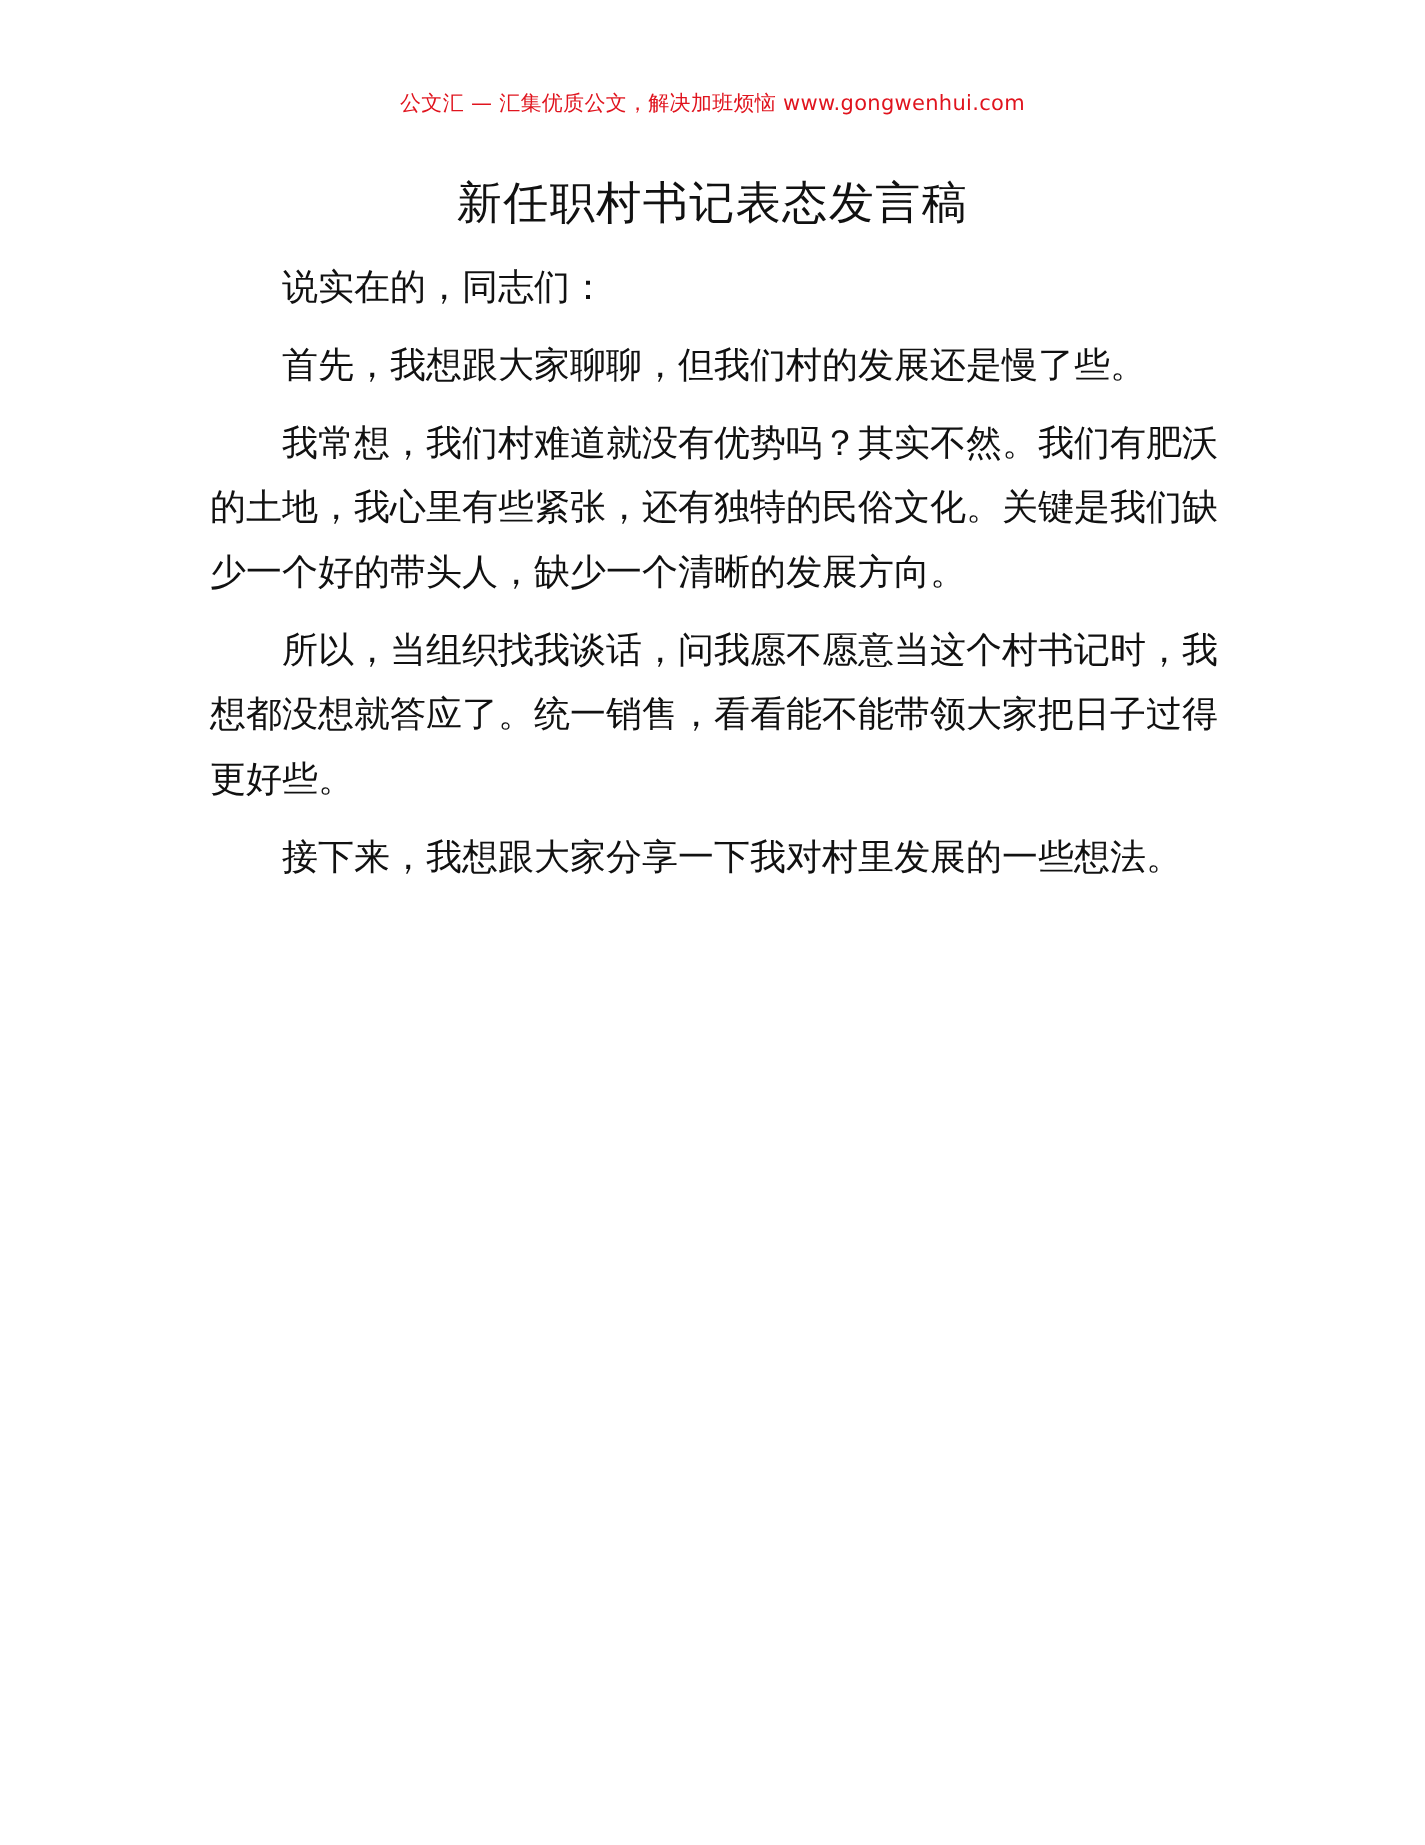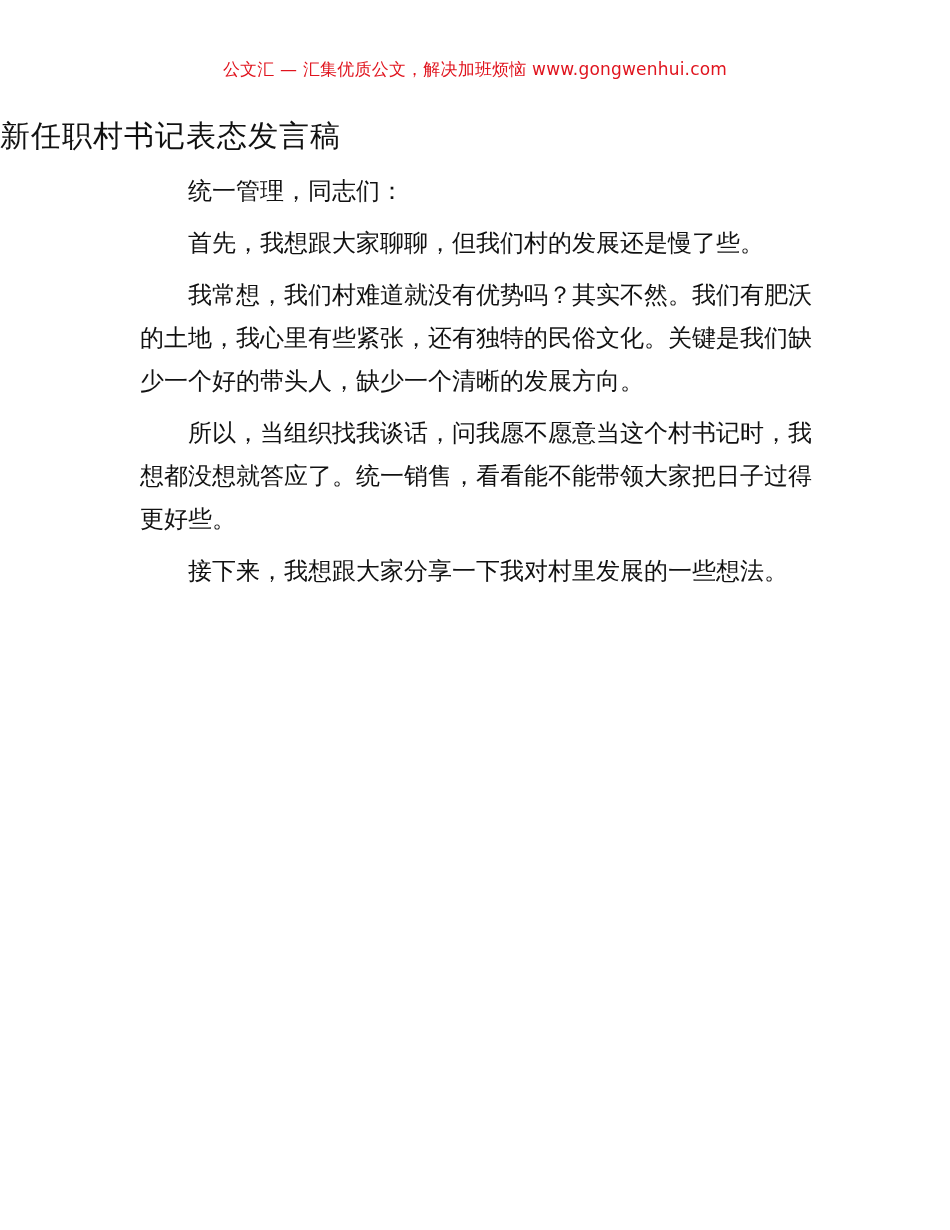--- a/index.html
+++ b/index.html
@@ -14,31 +14,31 @@
       overflow: hidden;
       font-family: "DejaVu Sans", "Liberation Sans", sans-serif;
       color: #111111;
     }
     .header-banner {
       position: absolute;
       top: 57px;
       left: 0;
       width: 950px;
       text-align: center;
-      font-size: 17px;
+      font-size: 14px;
       line-height: 24px;
       color: #e0141e;
       letter-spacing: 0.2px;
     }
     .doc-title {
       position: absolute;
       top: 114px;
       left: 0;
       width: 950px;
-      text-align: left;
+      text-align: center;
       font-size: 30px;
       line-height: 44px;
       color: #111111;
       letter-spacing: 1px;
     }
     .doc-body {
       position: absolute;
       top: 170px;
       left: 140px;
       width: 672px;
@@ -53,18 +53,18 @@
     }
   </style>
 </head>
 <body>
 
 <div class="header-banner">公文汇 — 汇集优质公文，解决加班烦恼 www.gongwenhui.com</div>
 
 <h1 class="doc-title" style="margin:0;font-weight:normal;">新任职村书记表态发言稿</h1>
 
 <div class="doc-body">
-  <p class="para">统一管理，同志们：</p>
+  <p class="para">说实在的，同志们：</p>
   <p class="para">首先，我想跟大家聊聊，但我们村的发展还是慢了些。</p>
   <p class="para">我常想，我们村难道就没有优势吗？其实不然。我们有肥沃的土地，我心里有些紧张，还有独特的民俗文化。关键是我们缺少一个好的带头人，缺少一个清晰的发展方向。</p>
   <p class="para">所以，当组织找我谈话，问我愿不愿意当这个村书记时，我想都没想就答应了。统一销售，看看能不能带领大家把日子过得更好些。</p>
   <p class="para">接下来，我想跟大家分享一下我对村里发展的一些想法。</p>
 </div>
 
 </body></html>

